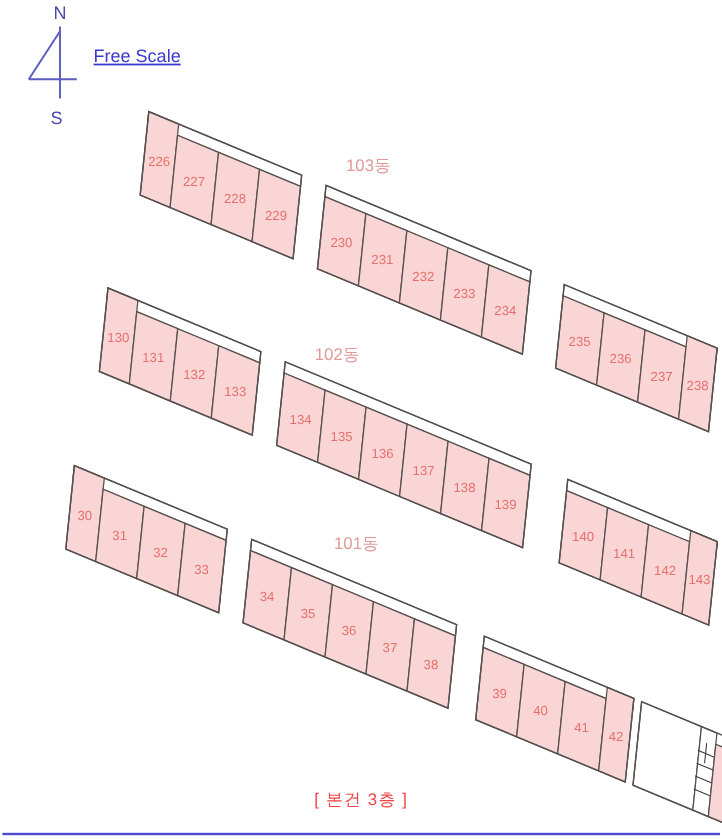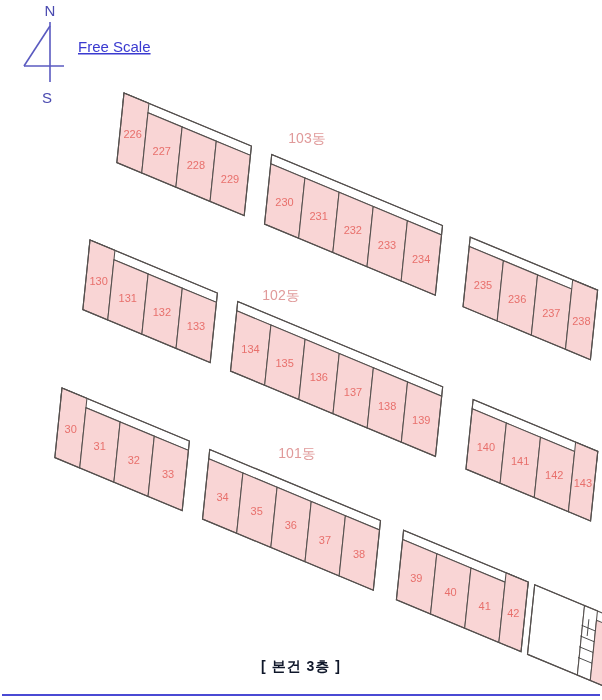--- a/index.html
+++ b/index.html
@@ -80,25 +80,24 @@
     stroke: #3a3a3a;
     stroke-width: 0.9;
     fill: none;
   }
   .caption {
     position: absolute;
     left: 0;
     right: 0;
     top: 658px;
     text-align: center;
-    color: #0f172a;
+    color: #ef4444;
     font-size: 14px;
     font-family: "Liberation Sans", "DejaVu Sans", sans-serif;
     letter-spacing: 1px;
-    font-weight: bold;
   }
   .bottom-rule {
     position: absolute;
     left: 2px;
     right: 2px;
     top: 694px;
     height: 2px;
     background: #4a4ad4;
   }
 </style>

